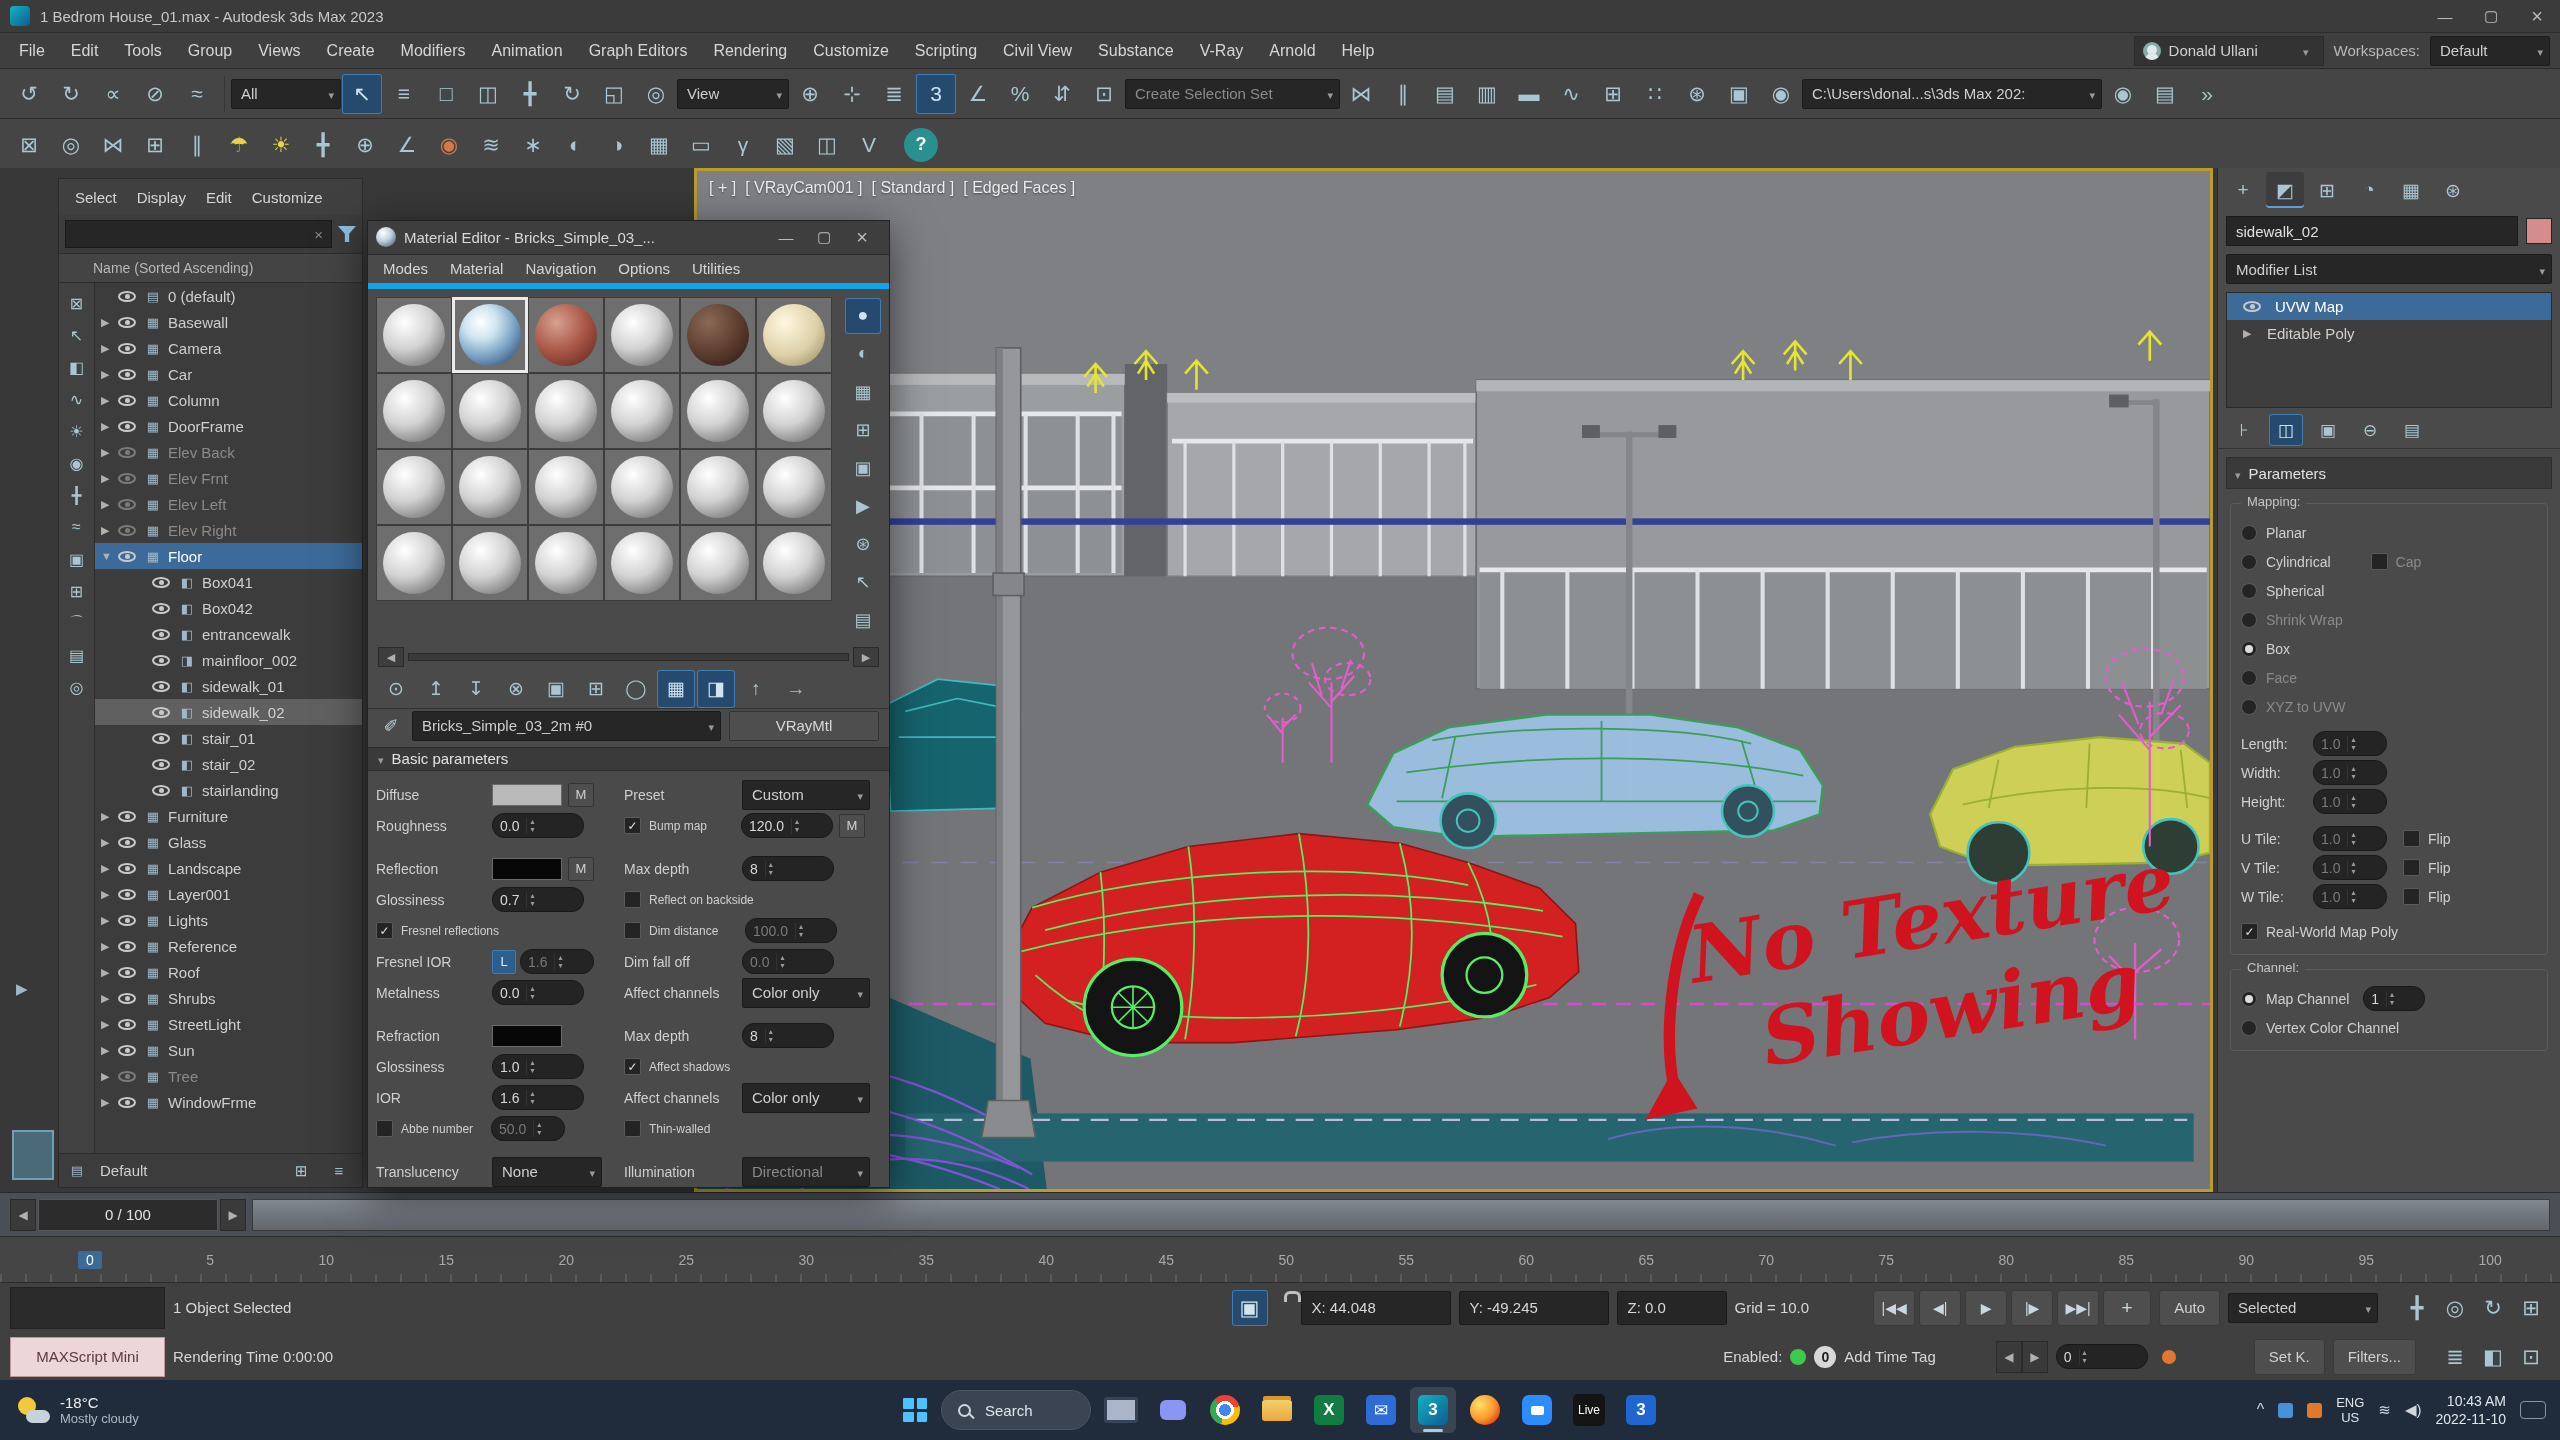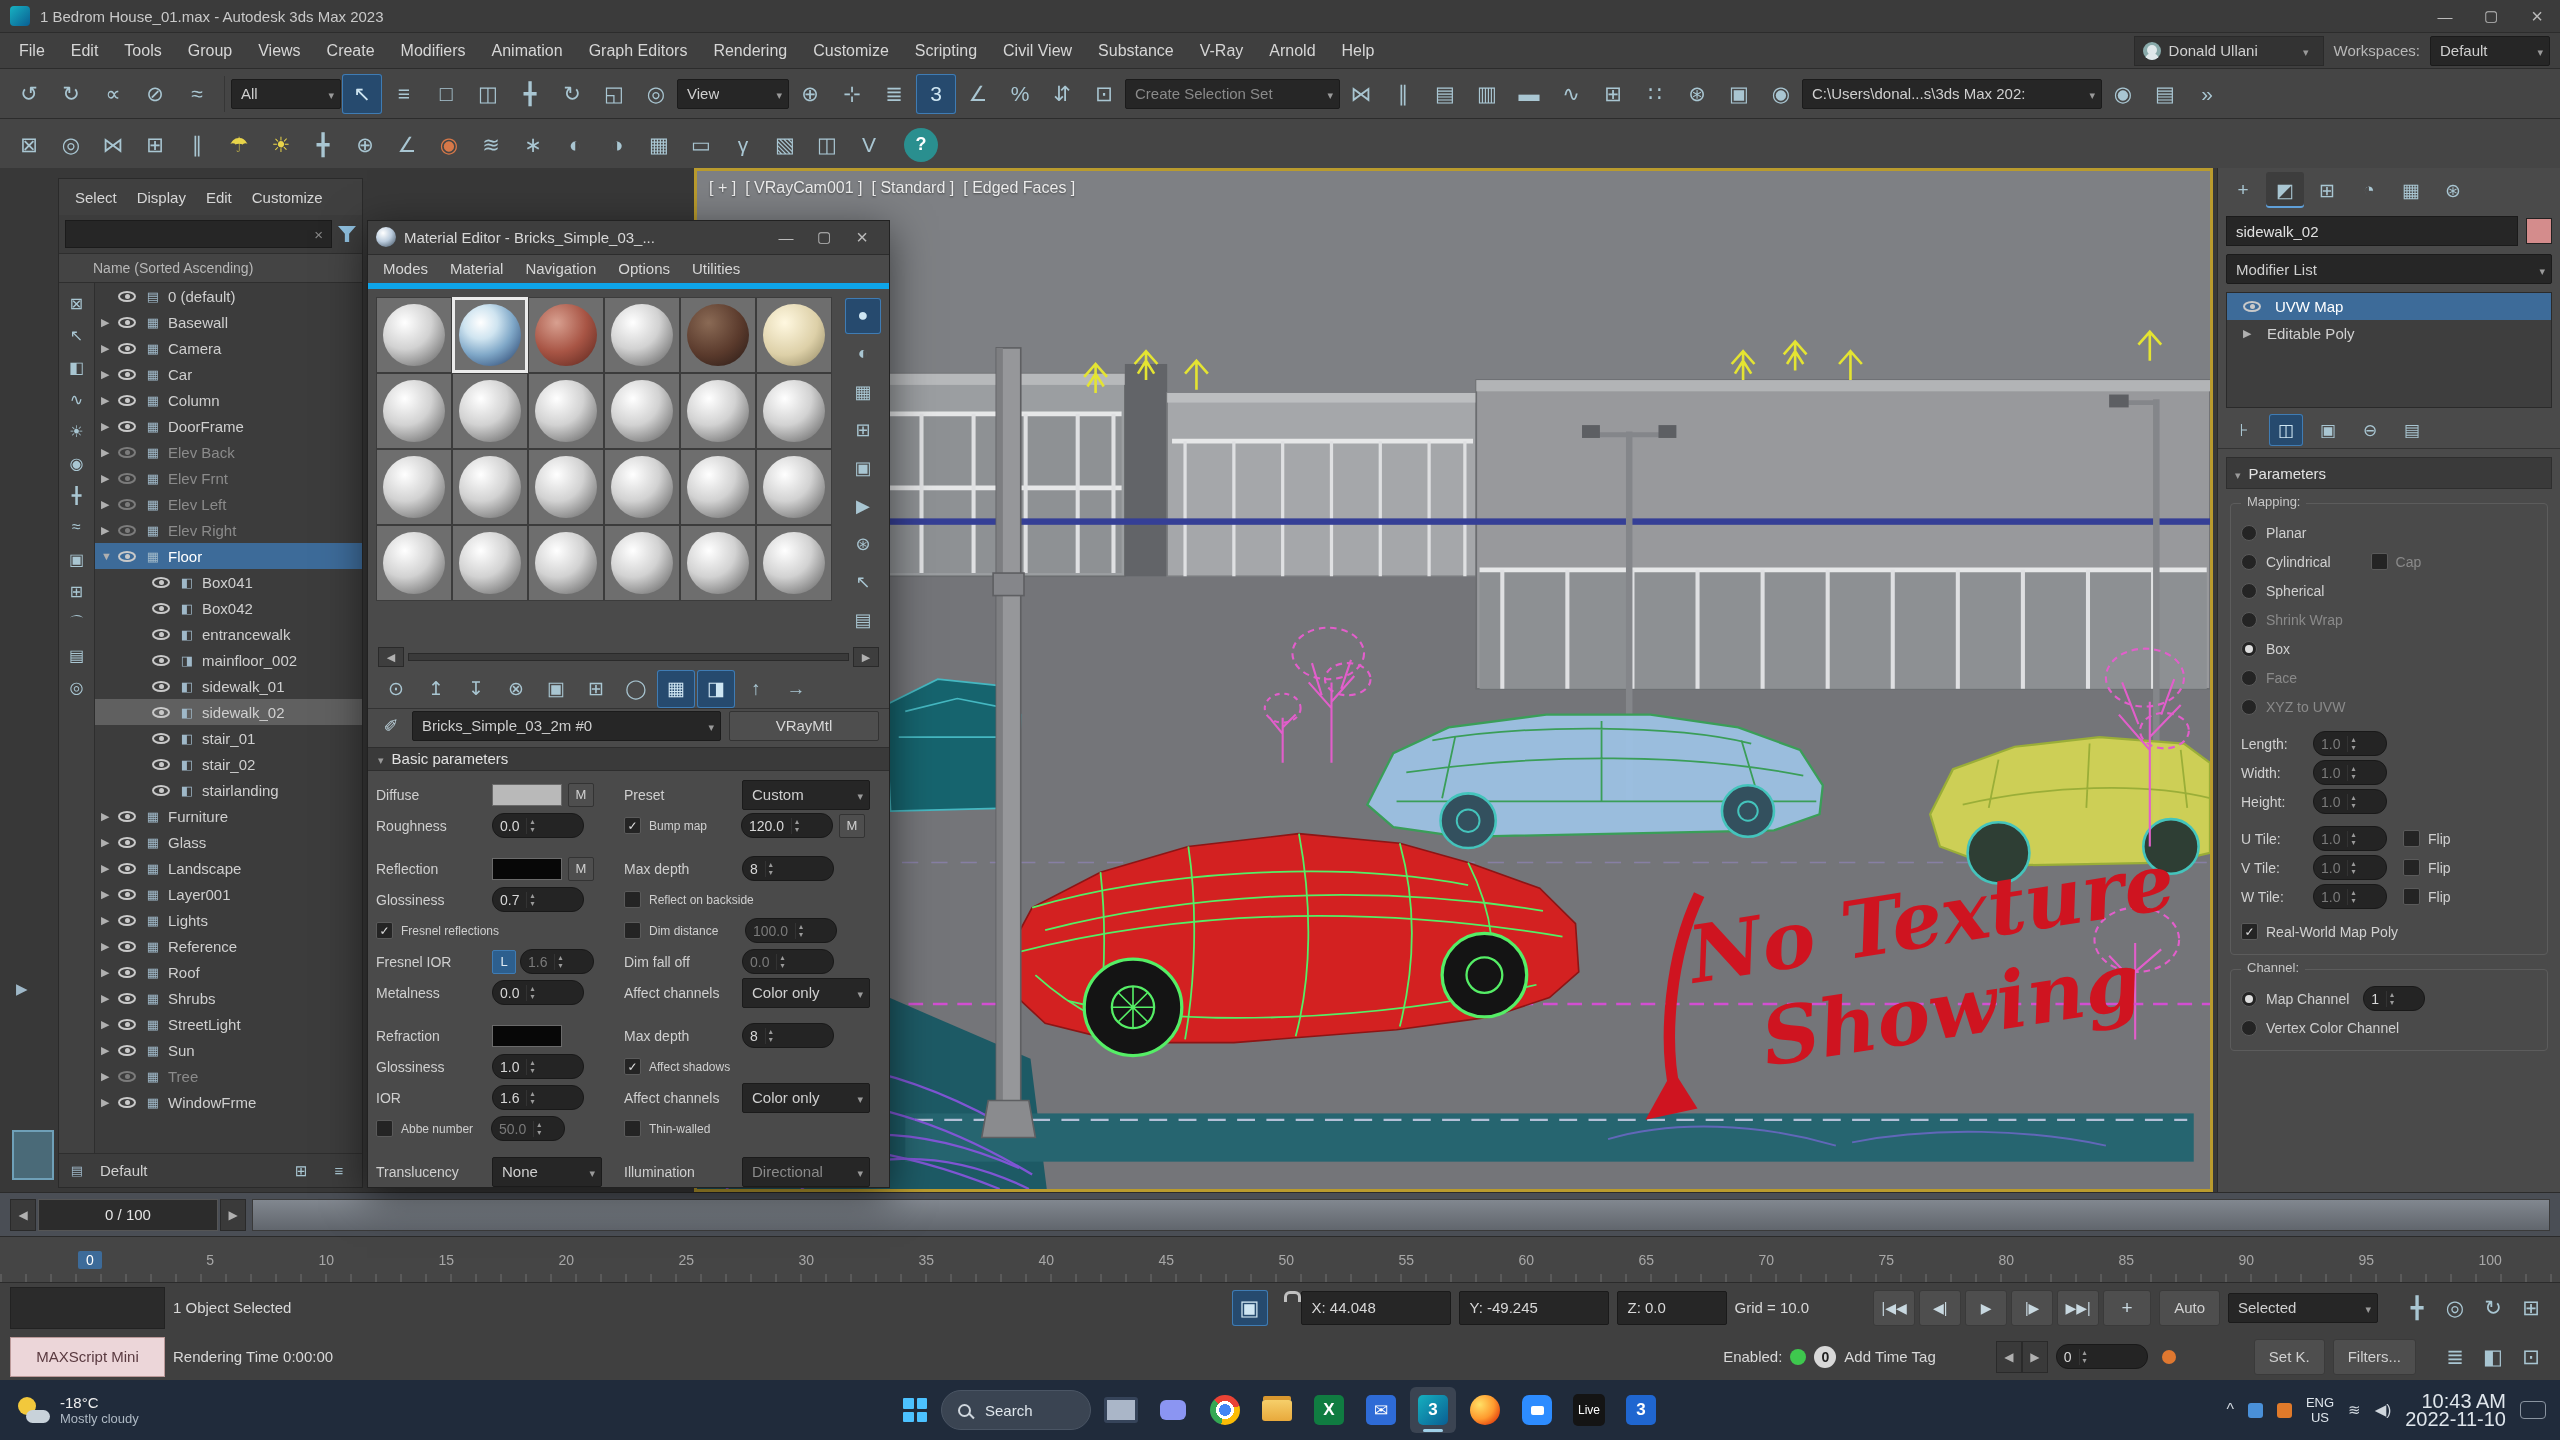--- a/index.html
+++ b/index.html
@@ -189,21 +189,21 @@
 .a-zoom .g{width:30px;height:30px;background:#2d8cff;border-radius:7px}
 .a-zoom .g::after{content:"";width:13px;height:9px;background:#fff;border-radius:2px}
 .a-live .g{width:32px;height:32px;background:#141414;border-radius:5px;color:#fff;font-size:12px}
 .a-three .g{width:30px;height:30px;background:#1f66d0;border-radius:5px;color:#fff;font-weight:bold;font-size:17px}
 .tray{position:absolute;right:0;display:flex;align-items:center;gap:14px;padding-right:14px;height:100%}
 .tray .chev{color:#cfd6dd;font-size:16px}
 .mini1{width:15px;height:15px;background:#4a90d8;border-radius:3px}
 .mini2{width:15px;height:15px;background:#e07a2a;border-radius:3px}
 .lang{font-size:13px;color:#dfe6ec;text-align:center;line-height:15px}
 .sysico{font-size:15px;color:#cfd6dd}
-.clock{font-size:20px;color:#dfe6ec;text-align:right;line-height:18px}
+.clock{font-size:14px;color:#dfe6ec;text-align:right;line-height:18px}
 .notif{width:26px;height:18px;border:1px solid #8a94a0;border-radius:4px}
 </style>
 </head>
 <body>
 
 <div id="titlebar">
   <span class="appic"></span>
   <span class="t">1 Bedrom House_01.max - Autodesk 3ds Max 2023</span>
   <div class="wincontrols">
     <span class="wc wc-min"></span>

